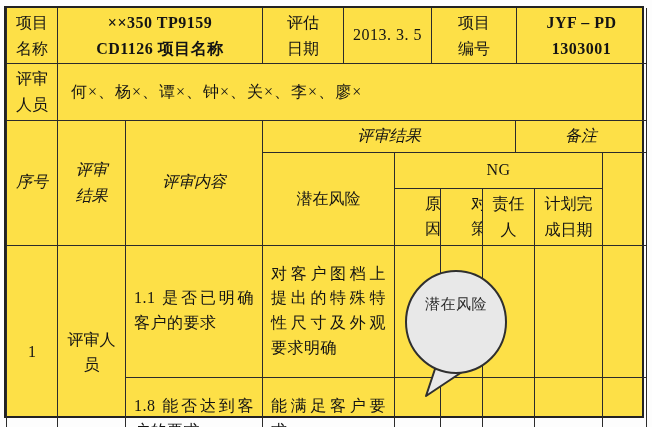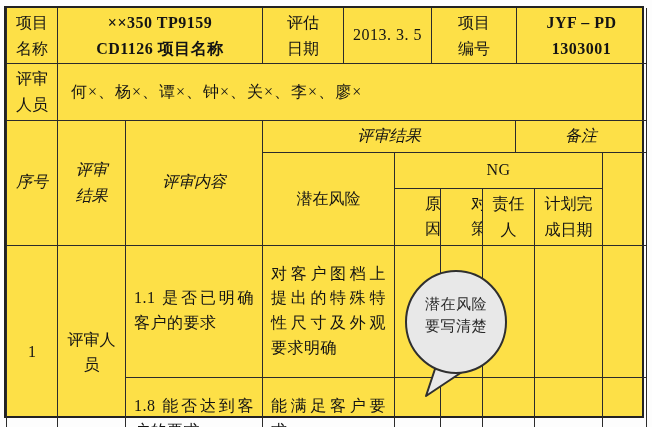--- a/index.html
+++ b/index.html
@@ -137,16 +137,15 @@
       </table>
   </div>
 
   <div class="callout">
     <svg width="136" height="148" viewBox="0 0 136 148">
       <path d="M 50 102 L 38 138 L 80 110 Z" fill="#e8e8e8" stroke="#2f2f2f" stroke-width="2" stroke-linejoin="round"></path>
       <ellipse cx="68" cy="64" rx="50" ry="51" fill="#e8e8e8" stroke="#2f2f2f" stroke-width="2"></ellipse>
     </svg>
     <div class="callout-text">
       <div>潜在风险</div>
-      <div>要写清楚</div>
     </div>
   </div>
 </div>
 
 </body></html>

